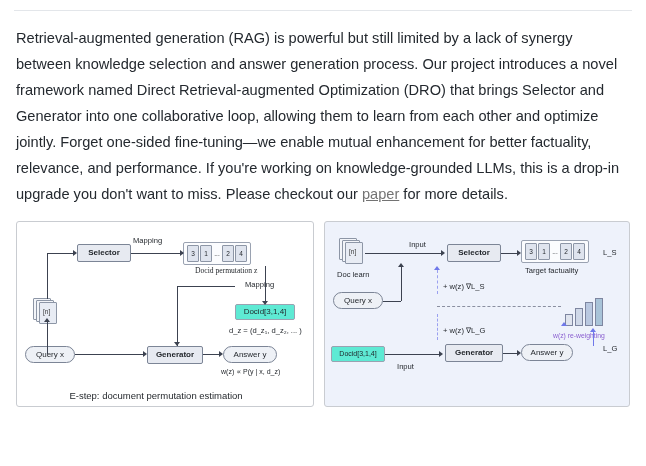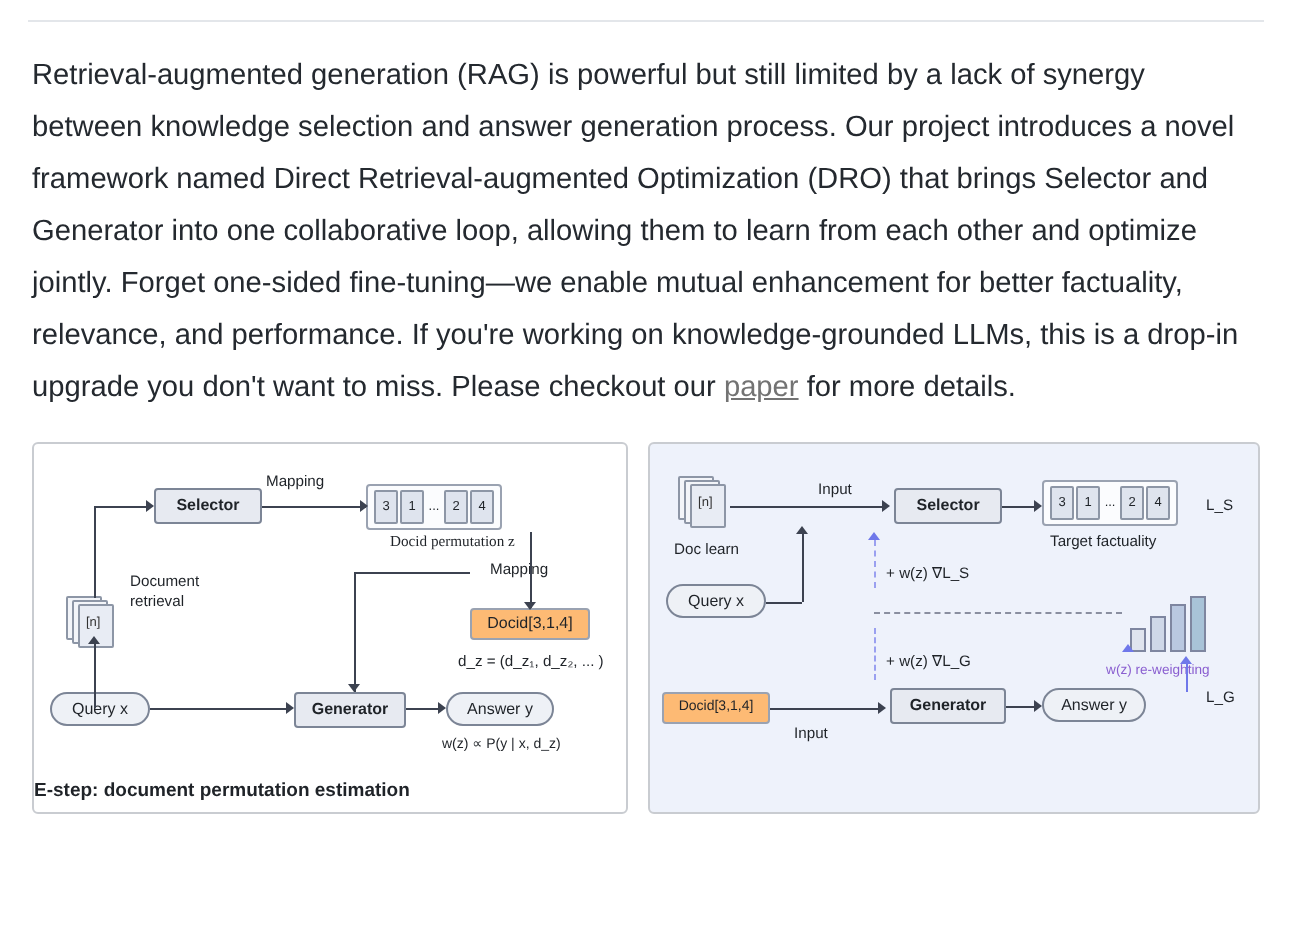--- a/index.html
+++ b/index.html
@@ -60,23 +60,23 @@
     height: 186px;
     box-sizing: border-box;
   }
   .panel.left { width: 300px; }
   .panel.right { width: 308px; background: #eef2fb; }
   .panel-caption {
     position: absolute;
     bottom: 5px;
     left: 0;
     right: 18px;
-    text-align: left;
+    text-align: center;
     font-size: 9.5px;
-    font-weight: 700;
+    font-weight: 400;
     color: #1f2328;
   }
 
   .node {
     position: absolute;
     box-sizing: border-box;
     border: 1px solid #7c8596;
     background: #e7eaf1;
     font-size: 8px;
     color: #1f2328;
@@ -86,21 +86,21 @@
     text-align: center;
     border-radius: 2px;
     padding: 0 2px;
     line-height: 1.15;
   }
   .node.round {
     border-radius: 9px;
     background: #eef1f6;
   }
   .node.plain {
-    background: #fdba74;
+    background: #5eead4;
     border-color: #9aa2b1;
   }
   .lbl {
     position: absolute;
     font-size: 7.6px;
     color: #1f2328;
     white-space: nowrap;
   }
   .lbl.it { }
   .lbl.purple { color: #8a5fd0; }
@@ -222,21 +222,20 @@
 
       <div class="docstack" style="left:16px; top:76px;">
         <i></i>
           <i></i>
           <i></i>
           <span>[n]</span>
       </div>
 
       <div class="node round" style="left:8px; top:124px; width:50px; height:17px;">Query x</div>
 
-      <div class="lbl" style="left:48px; top:64px; width:62px; white-space:normal; line-height:10px;">Document<br>retrieval</div>
 
       <div class="node" style="left:60px; top:22px; width:54px; height:18px; font-weight:700;">Selector</div>
 
       <div class="node" style="left:130px; top:124px; width:56px; height:18px; font-weight:700;">Generator</div>
 
       <div class="node round" style="left:206px; top:124px; width:54px; height:17px;">Answer y</div>
 
       <div class="lbl" style="left:116px; top:14px;">Mapping</div>
 
       <div class="perm" style="left:166px; top:20px;">

